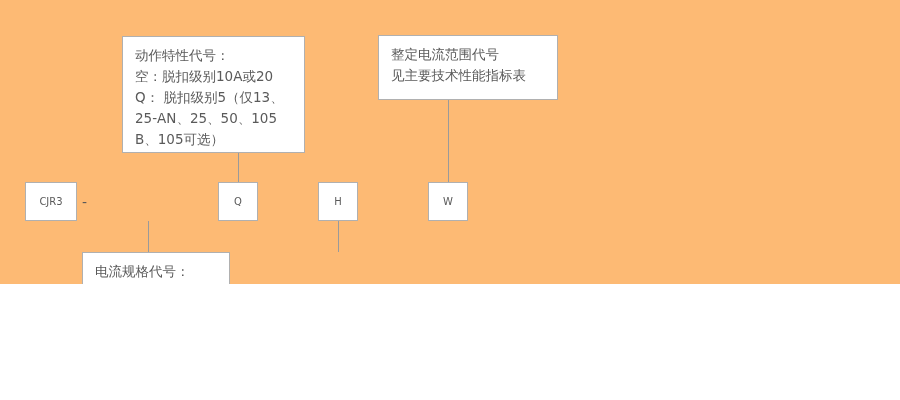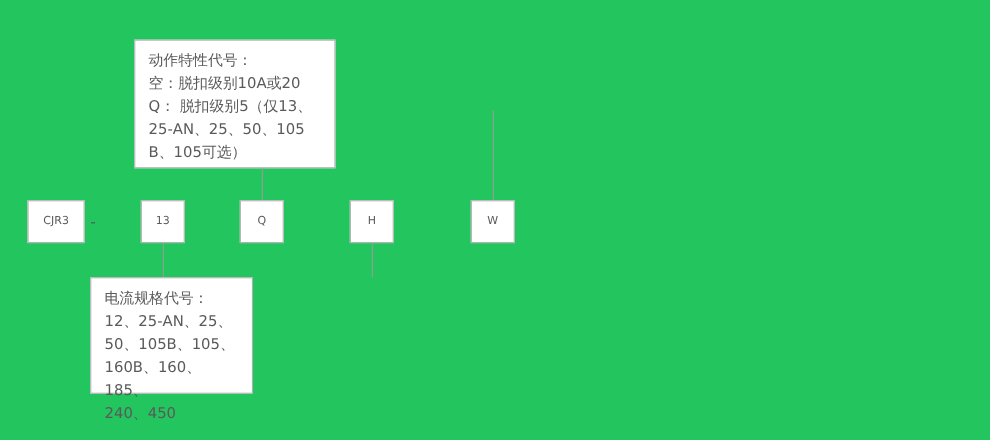--- a/index.html
+++ b/index.html
@@ -6,22 +6,22 @@
     margin: 0;
     padding: 0;
     background: #ffffff;
   }
   body {
     font-family: "DejaVu Sans", "Liberation Sans", sans-serif;
   }
   #canvas {
     position: relative;
     width: 900px;
-    height: 400px;
-    background: #22c55e;
+    height: 284px;
+    background: #fdba74;
     overflow: hidden;
   }
   .box {
     position: absolute;
     border: 1px solid #b0b0b0;
     background: #ffffff;
     box-sizing: border-box;
   }
   .callout {
     padding: 8px 10px 6px 12px;
@@ -74,30 +74,31 @@
 <body>
 
 <div id="canvas">
 
   <div class="box callout" id="box-action-char">动作特性代号：
 空：脱扣级别10A或20
 Q： 脱扣级别5（仅13、
 25-AN、25、50、105
 B、105可选）</div>
 
+  <div class="box callout" id="box-current-range">整定电流范围代号
+见主要技术性能指标表</div>
 
   <div class="connector v-line" id="conn-action-to-q"></div>
 
   <div class="connector v-line" id="conn-range-to-w"></div>
 
   <div class="box code-box" id="box-cjr3">CJR3</div>
 
   <div class="dash" id="dash-sep">-</div>
 
-  <div class="box code-box" id="box-13">13</div>
 
   <div class="box code-box" id="box-q">Q</div>
 
   <div class="box code-box" id="box-h">H</div>
 
   <div class="box code-box" id="box-w">W</div>
 
   <div class="connector v-line" id="conn-13-to-spec"></div>
 
   <div class="connector v-line" id="conn-h-to-install"></div>

